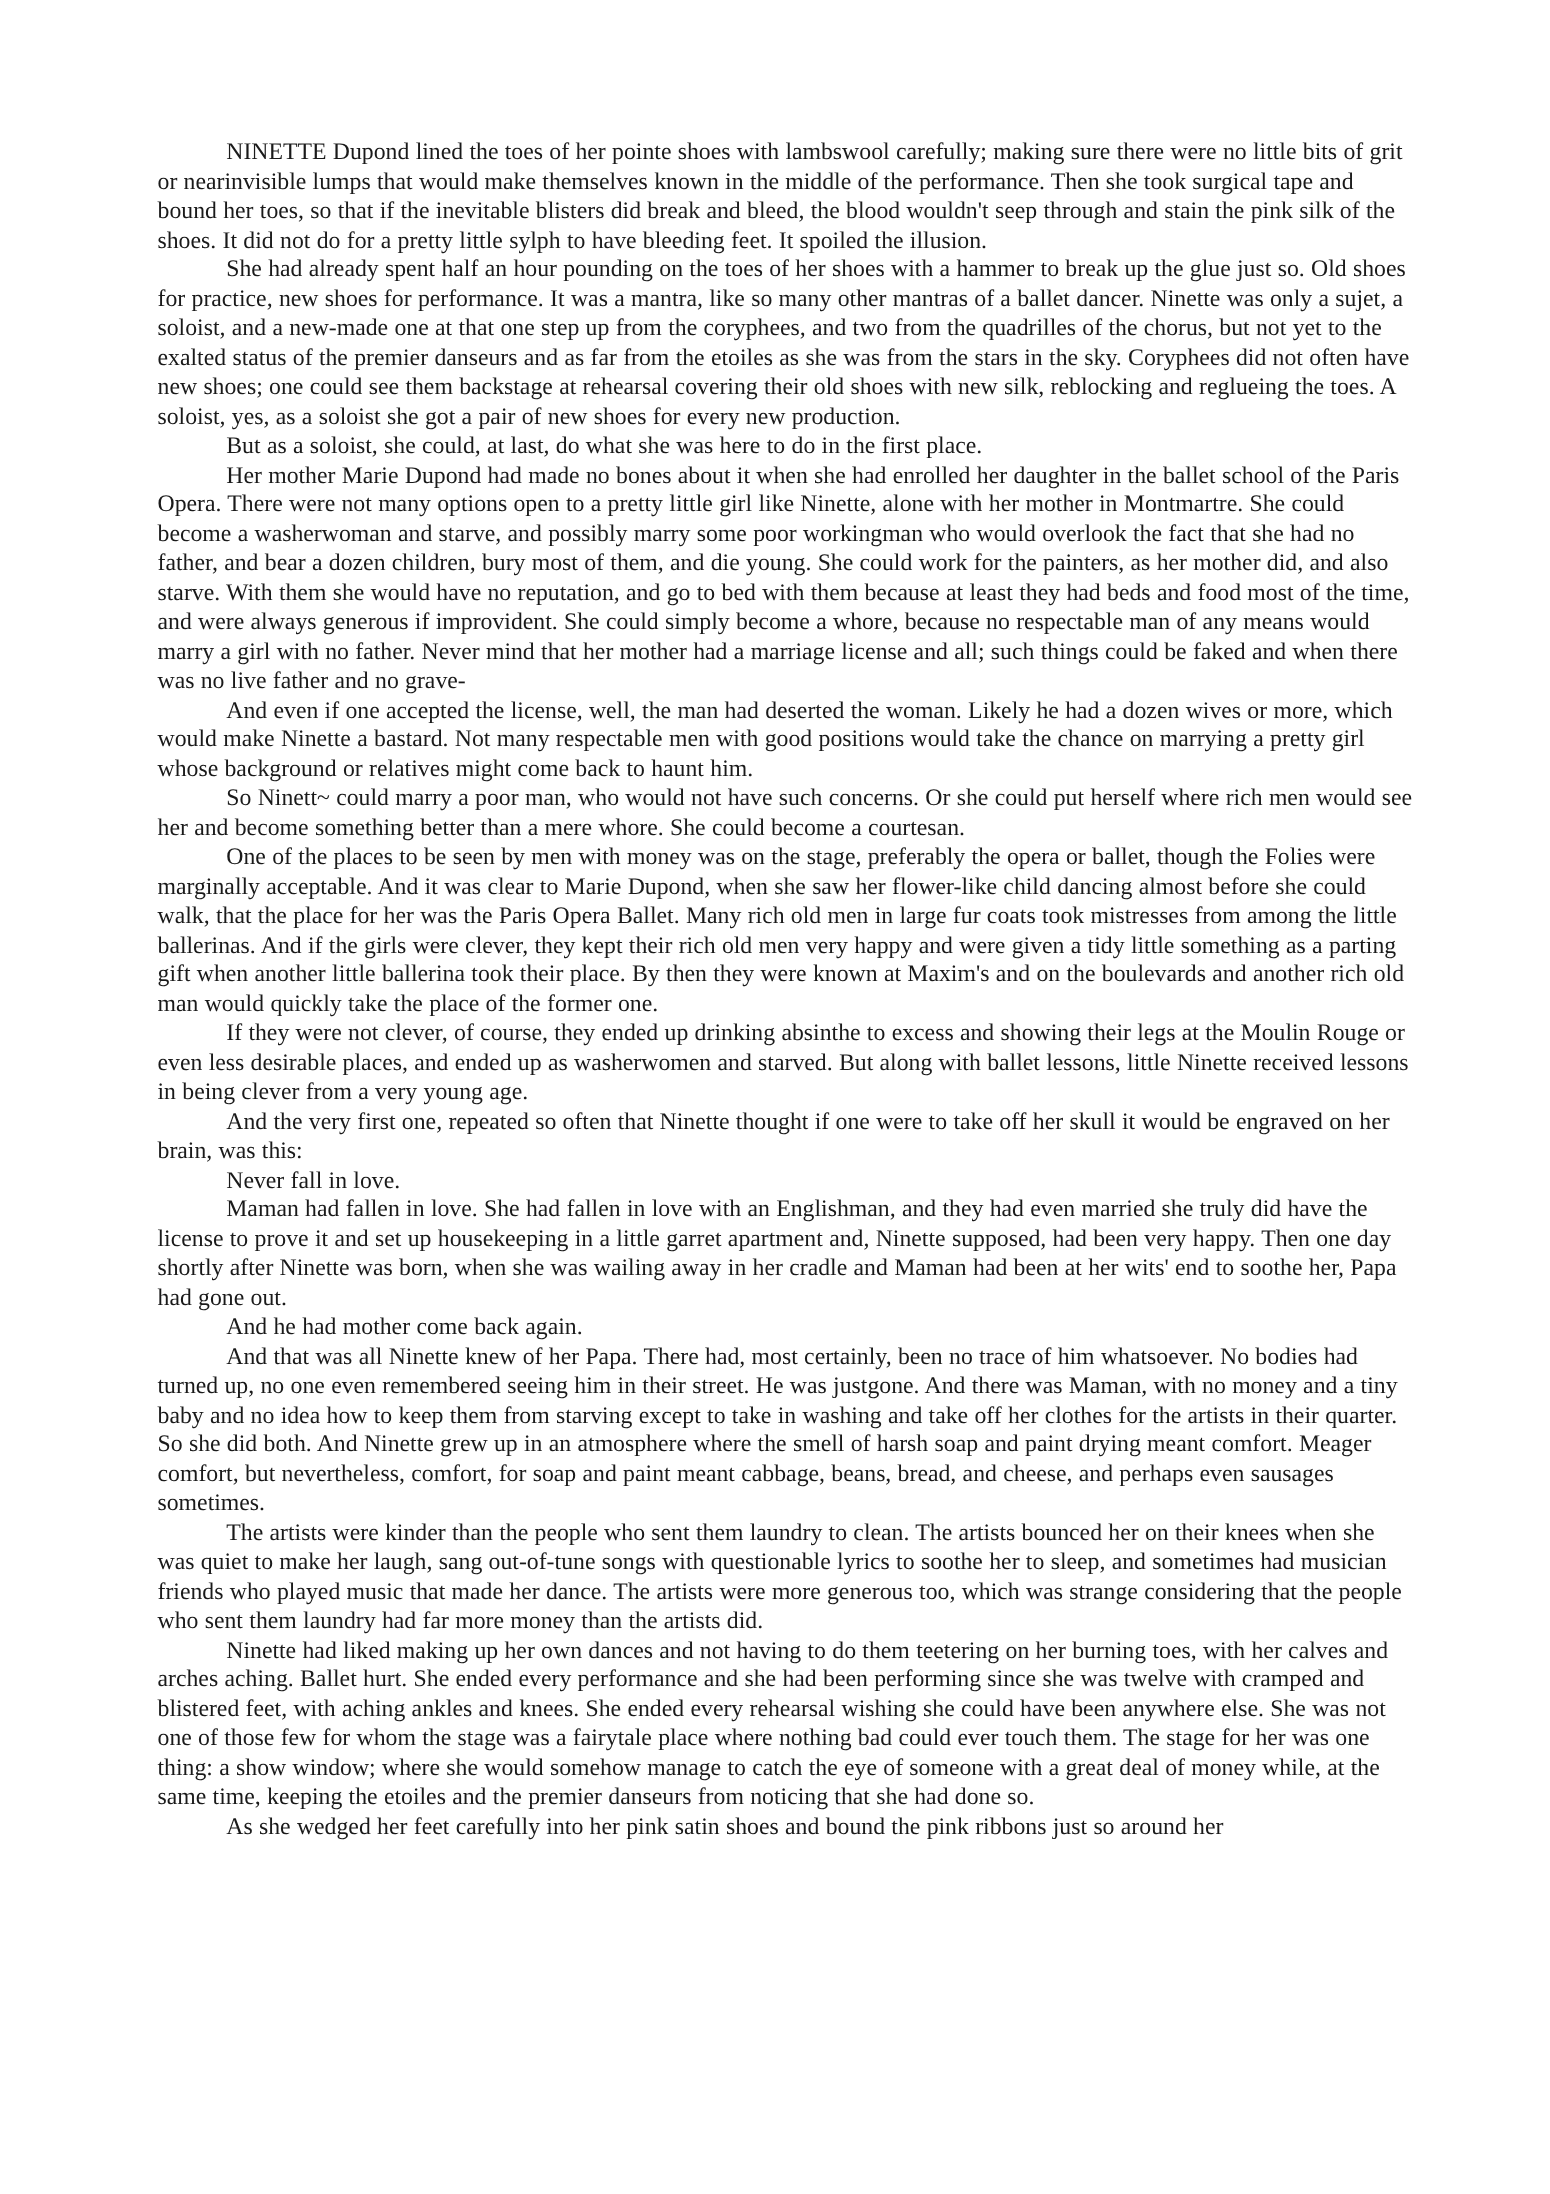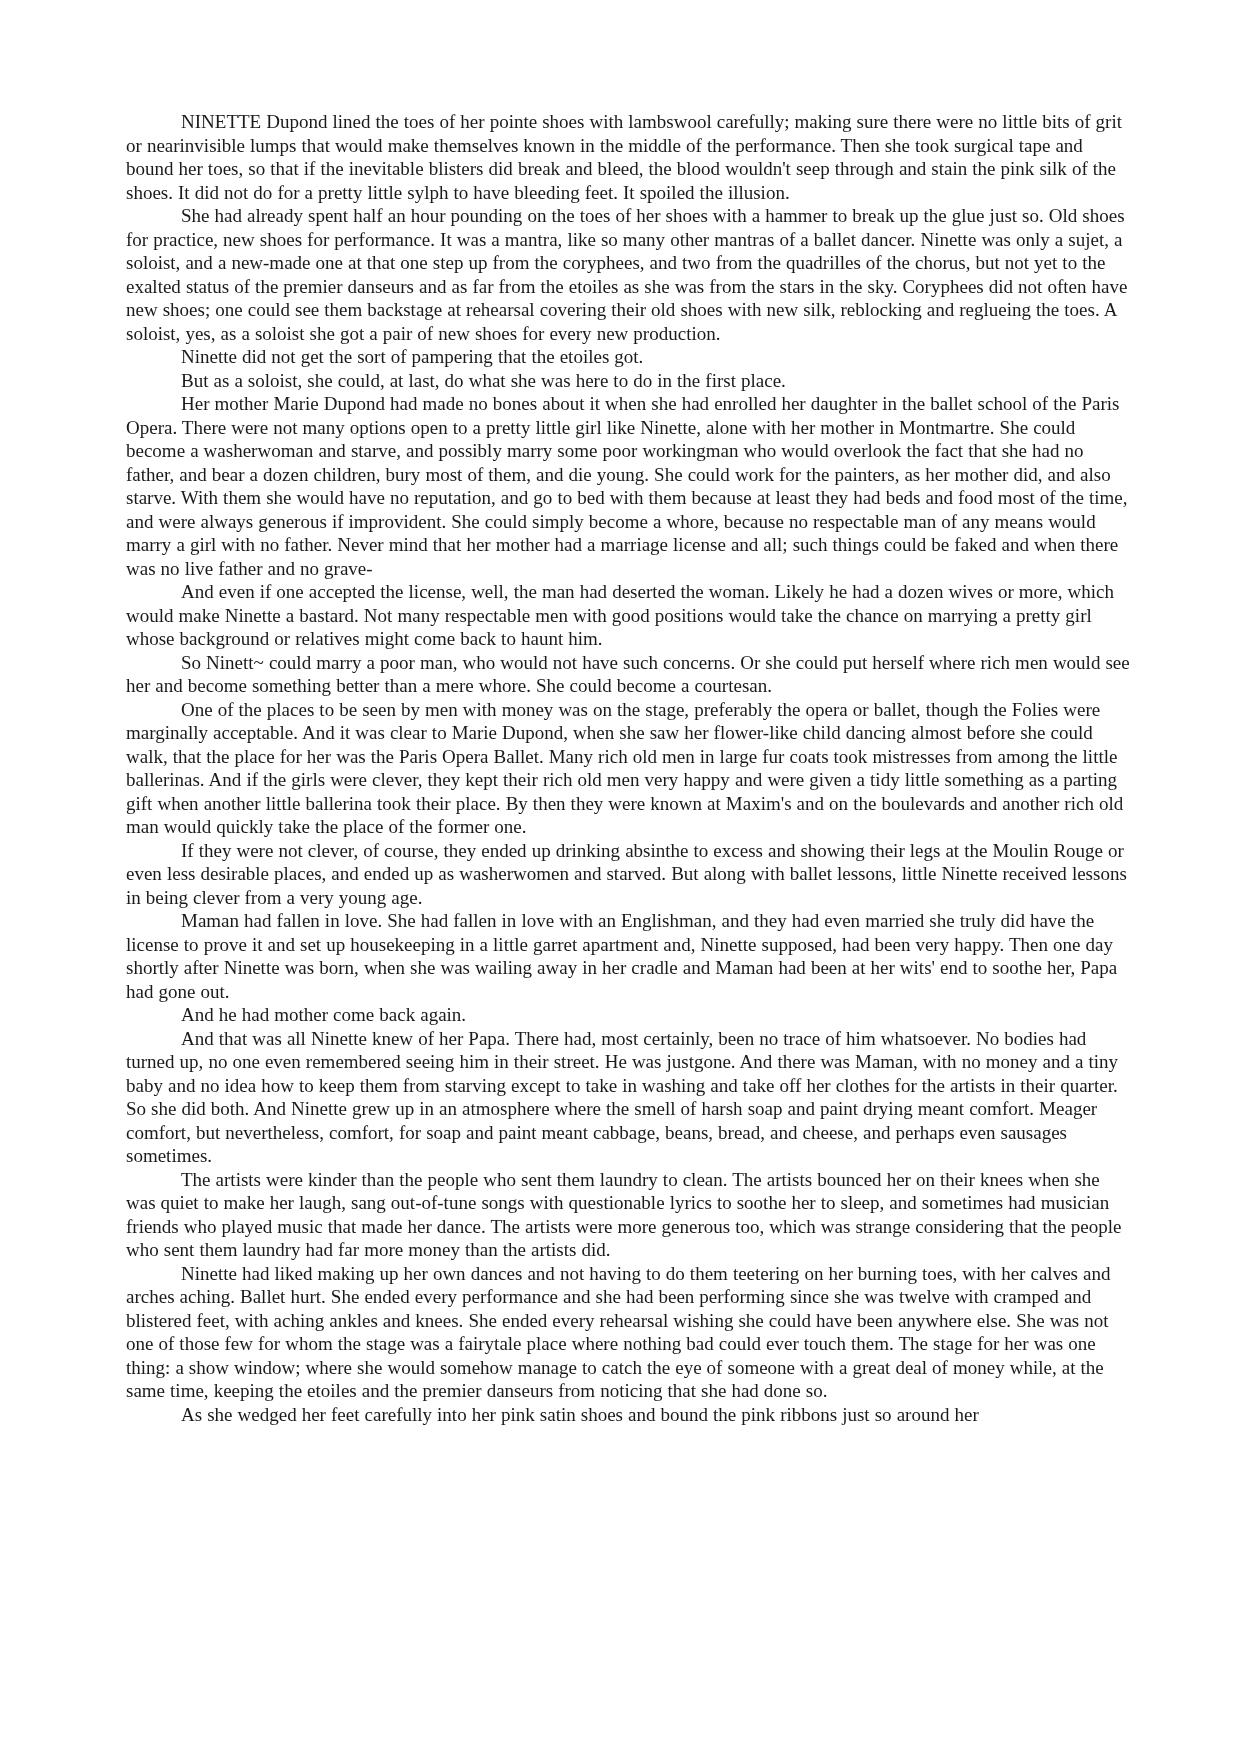--- a/index.html
+++ b/index.html
@@ -30,26 +30,27 @@
     text-align: left;
     word-spacing: 0.3px;
   }
 </style>
 </head>
 <body>
 
 <main class="book-page">
   <p>NINETTE Dupond lined the toes of her pointe shoes with lambswool carefully; making sure there were no little bits of grit or nearinvisible lumps that would make themselves known in the middle of the performance. Then she took surgical tape and bound her toes, so that if the inevitable blisters did break and bleed, the blood wouldn't seep through and stain the pink silk of the shoes. It did not do for a pretty little sylph to have bleeding feet. It spoiled the illusion.</p>
   <p>She had already spent half an hour pounding on the toes of her shoes with a hammer to break up the glue just so. Old shoes for practice, new shoes for performance. It was a mantra, like so many other mantras of a ballet dancer. Ninette was only a sujet, a soloist, and a new-made one at that one step up from the coryphees, and two from the quadrilles of the chorus, but not yet to the exalted status of the premier danseurs and as far from the etoiles as she was from the stars in the sky. Coryphees did not often have new shoes; one could see them backstage at rehearsal covering their old shoes with new silk, reblocking and reglueing the toes. A soloist, yes, as a soloist she got a pair of new shoes for every new production.</p>
-  <p>Ninette did not get the sort of pampering that the etoiles got.</p>
   <p>But as a soloist, she could, at last, do what she was here to do in the first place.</p>
   <p>Her mother Marie Dupond had made no bones about it when she had enrolled her daughter in the ballet school of the Paris Opera. There were not many options open to a pretty little girl like Ninette, alone with her mother in Montmartre. She could become a washerwoman and starve, and possibly marry some poor workingman who would overlook the fact that she had no father, and bear a dozen children, bury most of them, and die young. She could work for the painters, as her mother did, and also starve. With them she would have no reputation, and go to bed with them because at least they had beds and food most of the time, and were always generous if improvident. She could simply become a whore, because no respectable man of any means would marry a girl with no father. Never mind that her mother had a marriage license and all; such things could be faked and when there was no live father and no grave-</p>
   <p>And even if one accepted the license, well, the man had deserted the woman. Likely he had a dozen wives or more, which would make Ninette a bastard. Not many respectable men with good positions would take the chance on marrying a pretty girl whose background or relatives might come back to haunt him.</p>
   <p>So Ninett~ could marry a poor man, who would not have such concerns. Or she could put herself where rich men would see her and become something better than a mere whore. She could become a courtesan.</p>
   <p>One of the places to be seen by men with money was on the stage, preferably the opera or ballet, though the Folies were marginally acceptable. And it was clear to Marie Dupond, when she saw her flower-like child dancing almost before she could walk, that the place for her was the Paris Opera Ballet. Many rich old men in large fur coats took mistresses from among the little ballerinas. And if the girls were clever, they kept their rich old men very happy and were given a tidy little something as a parting gift when another little ballerina took their place. By then they were known at Maxim's and on the boulevards and another rich old man would quickly take the place of the former one.</p>
   <p>If they were not clever, of course, they ended up drinking absinthe to excess and showing their legs at the Moulin Rouge or even less desirable places, and ended up as washerwomen and starved. But along with ballet lessons, little Ninette received lessons in being clever from a very young age.</p>
+  <p>And the very first one, repeated so often that Ninette thought if one were to take off her skull it would be engraved on her brain, was this:</p>
+  <p>Never fall in love.</p>
   <p>Maman had fallen in love. She had fallen in love with an Englishman, and they had even married she truly did have the license to prove it and set up housekeeping in a little garret apartment and, Ninette supposed, had been very happy. Then one day shortly after Ninette was born, when she was wailing away in her cradle and Maman had been at her wits' end to soothe her, Papa had gone out.</p>
   <p>And he had mother come back again.</p>
   <p>And that was all Ninette knew of her Papa. There had, most certainly, been no trace of him whatsoever. No bodies had turned up, no one even remembered seeing him in their street. He was justgone. And there was Maman, with no money and a tiny baby and no idea how to keep them from starving except to take in washing and take off her clothes for the artists in their quarter. So she did both. And Ninette grew up in an atmosphere where the smell of harsh soap and paint drying meant comfort. Meager comfort, but nevertheless, comfort, for soap and paint meant cabbage, beans, bread, and cheese, and perhaps even sausages sometimes.</p>
   <p>The artists were kinder than the people who sent them laundry to clean. The artists bounced her on their knees when she was quiet to make her laugh, sang out-of-tune songs with questionable lyrics to soothe her to sleep, and sometimes had musician friends who played music that made her dance. The artists were more generous too, which was strange considering that the people who sent them laundry had far more money than the artists did.</p>
   <p>Ninette had liked making up her own dances and not having to do them teetering on her burning toes, with her calves and arches aching. Ballet hurt. She ended every performance and she had been performing since she was twelve with cramped and blistered feet, with aching ankles and knees. She ended every rehearsal wishing she could have been anywhere else. She was not one of those few for whom the stage was a fairytale place where nothing bad could ever touch them. The stage for her was one thing: a show window; where she would somehow manage to catch the eye of someone with a great deal of money while, at the same time, keeping the etoiles and the premier danseurs from noticing that she had done so.</p>
   <p>As she wedged her feet carefully into her pink satin shoes and bound the pink ribbons just so around her</p>
 </main>
 
 </body></html>

